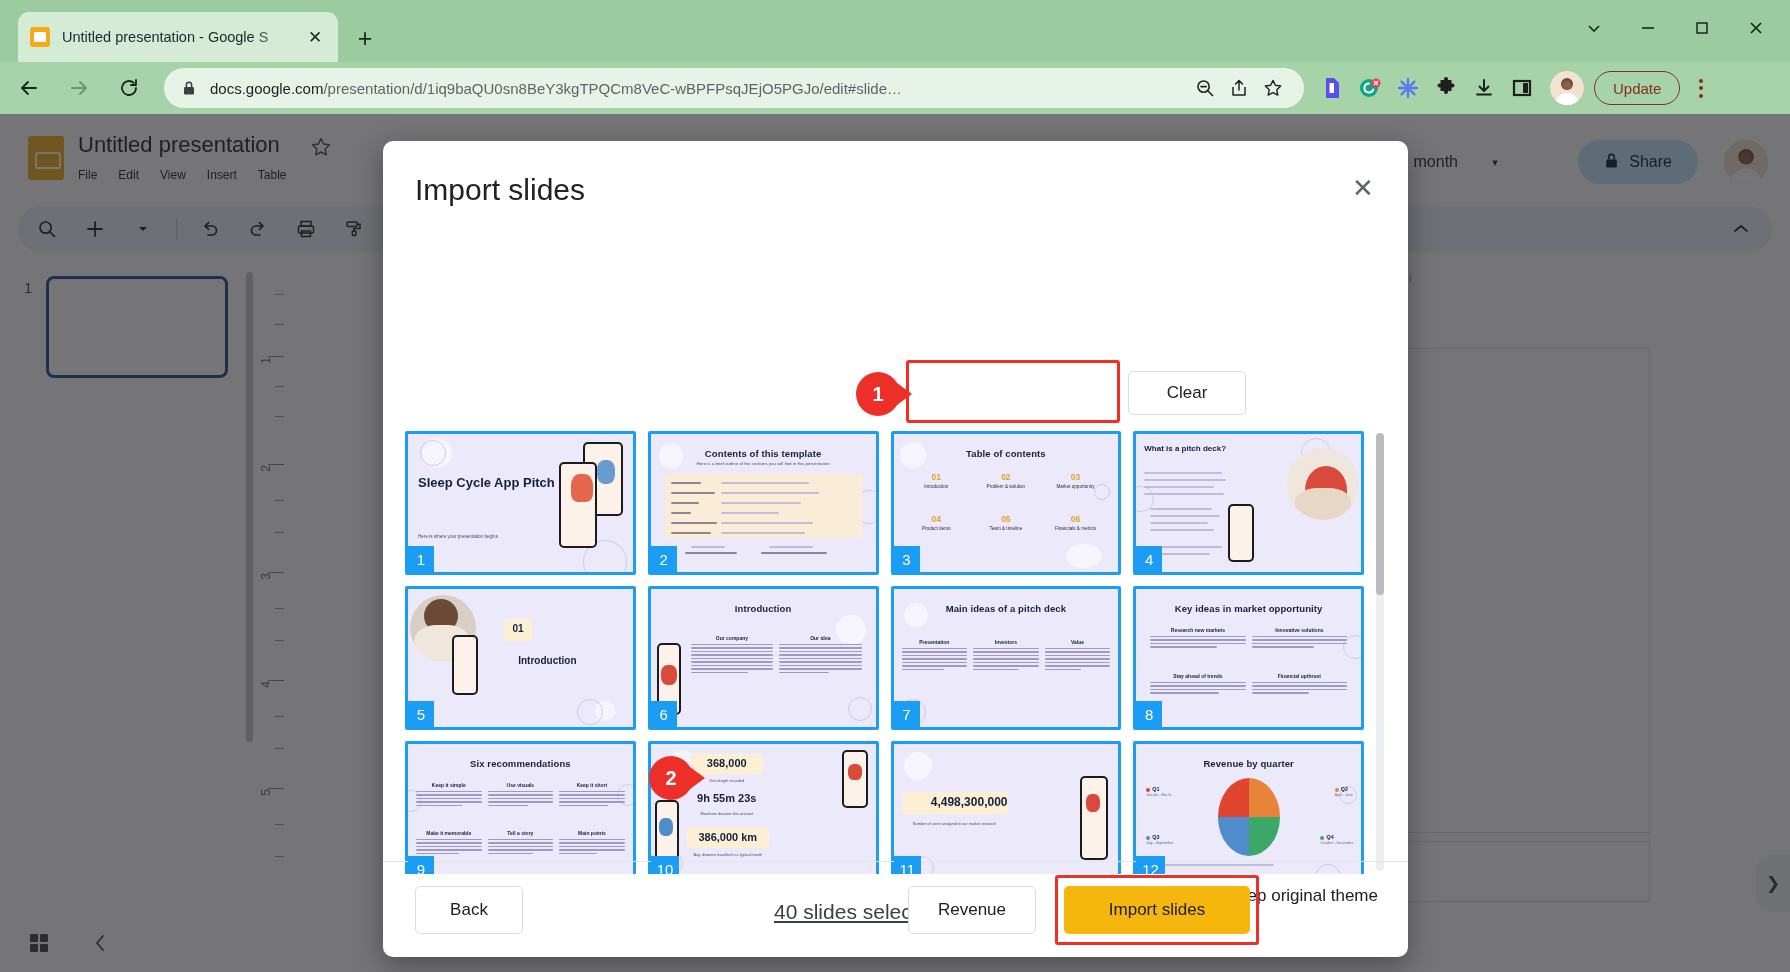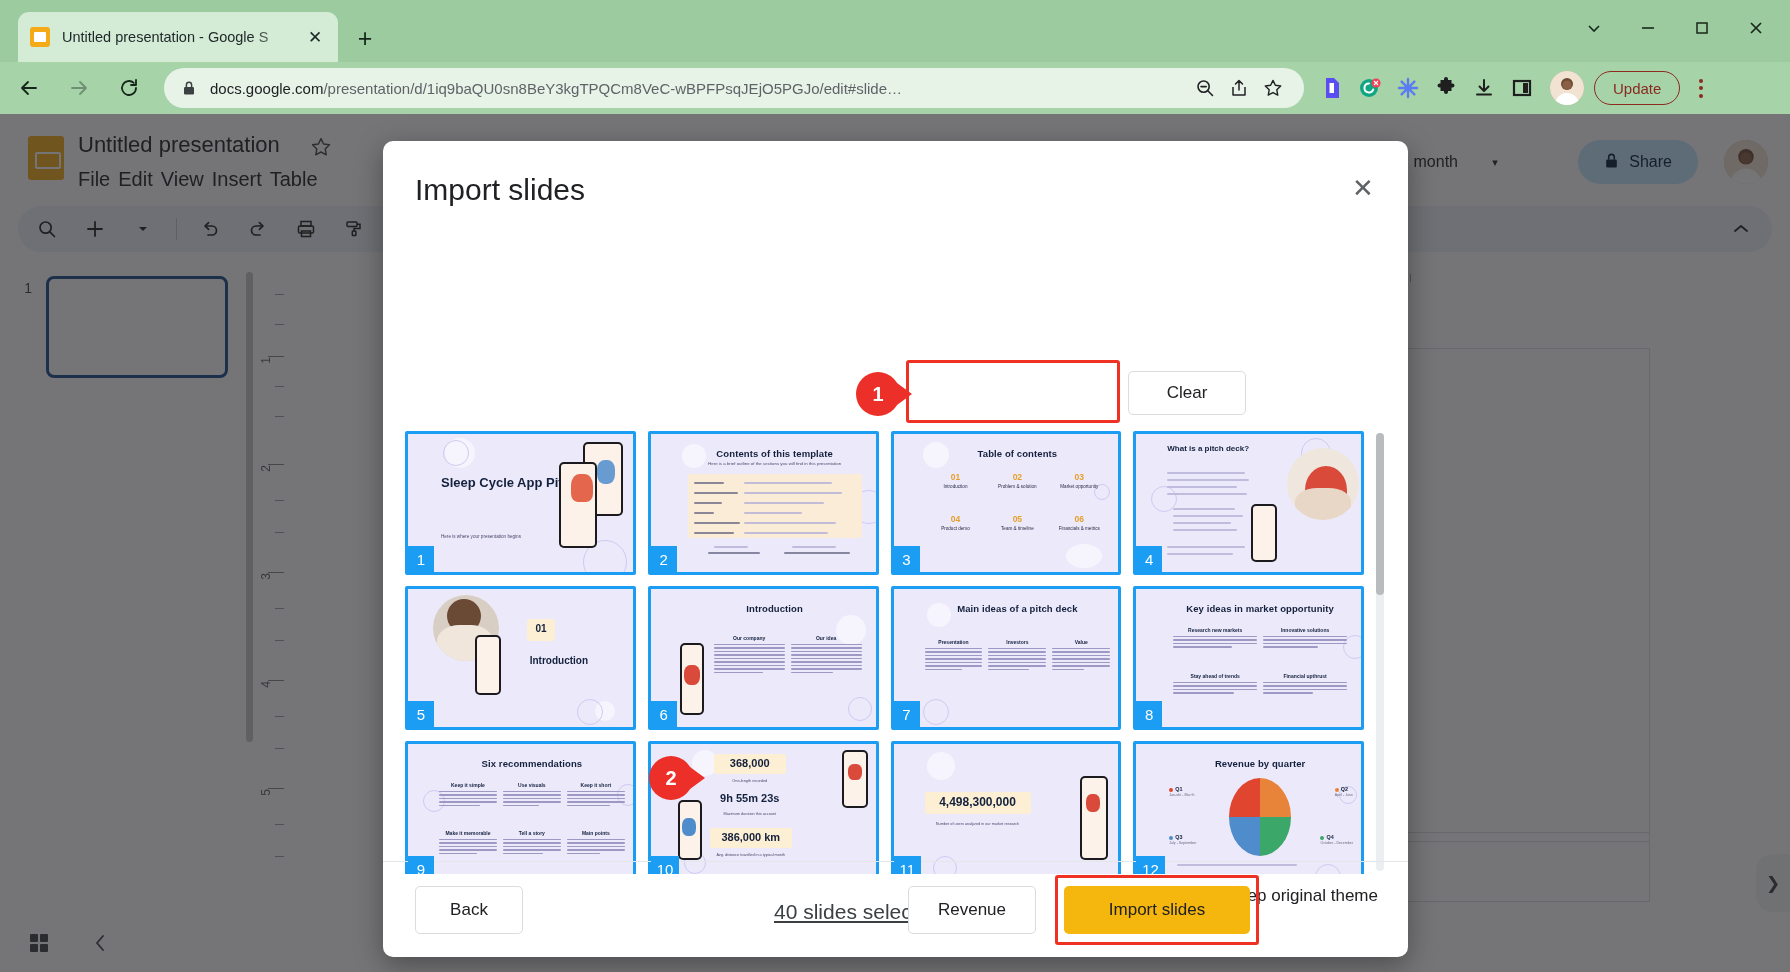--- a/index.html
+++ b/index.html
@@ -121,21 +121,21 @@
   .doc-icon {
     position: absolute; left: 8px; top: 14px; width: 36px; height: 44px;
     background: #f5ab18; border-radius: 3px;
   }
   .doc-icon::after {
     content: ""; position: absolute; left: 7px; top: 16px; width: 22px; height: 13px;
     border: 2px solid #ffffff; border-radius: 2px;
   }
   .doc-title { position: absolute; left: 58px; top: 10px; font-size: 22px; color: #202124; }
   .doc-star { position: absolute; left: 290px; top: 14px; font-size: 20px; color: #444; }
-  .menubar { position: absolute; left: 58px; top: 46px; display: flex; gap: 8px; font-size: 20px; color: #202124; }
+  .menubar { position: absolute; left: 58px; top: 46px; display: flex; gap: 21px; font-size: 12px; color: #202124; }
 
   .slideshow-btn {
     position: absolute; right: 316px; top: 20px; height: 40px;
     display: flex; align-items: center; gap: 10px;
     padding: 0 16px; font-size: 16px; color: #202124;
   }
   .slideshow-caret {
     position: absolute; right: 278px; top: 20px; width: 34px; height: 40px;
     display: flex; align-items: center; justify-content: center; font-size: 11px; color: #202124;
   }
@@ -261,21 +261,21 @@
     border: 3px solid #1a9df2; border-radius: 2px;
     background: #ece9fb; overflow: hidden;
   }
   .thumb-num {
     position: absolute; left: 0; bottom: 0; z-index: 5;
     min-width: 26px; height: 26px; padding: 0 6px;
     background: #1a9df2; color: #fff;
     display: flex; align-items: center; justify-content: center;
     font-size: 15px; font-weight: 500;
   }
-  .sl { position: absolute; inset: 0; padding: 8px 10px; margin-left: 23px; }
+  .sl { position: absolute; inset: 0; padding: 8px 10px; }
   .sl-h {
     font-size: 9.5px; font-weight: 700; color: #14213d;
     text-align: center; margin-top: 6px; letter-spacing: .1px;
   }
   .sl-sub { font-size: 4.4px; color: #4a4a6a; text-align: center; margin-top: 2px; line-height: 1.5; }
   .blob { position: absolute; border-radius: 50%; background: #ffffff; opacity: .55; }
   .ring { position: absolute; border-radius: 50%; border: 1px solid #cfcaf0; }
 
   
   .s1-title { position: absolute; left: 10px; top: 42px; font-size: 13px; font-weight: 700; color: #14213d; line-height: 1.15; }
@@ -993,21 +993,21 @@
             <div style="position:absolute;left:8px;top:74px;width:14px;height:18px;background:#4e8ccb;border-radius:40%"></div>
           </div>
           <div class="thumb-num">10</div>
         </div>
 
         <div class="thumb">
           <div class="sl">
             <div class="blob" style="left:10px;top:8px;width:28px;height:28px;"></div>
             <div class="ring" style="left:16px;bottom:2px;width:24px;height:24px;"></div>
             <div class="hlbox" style="left:8px;top:48px;width:106px;height:22px;"></div>
-            <div style="position:absolute;left:8px;top:51px;width:106px;text-align:center;font-size:12px;font-weight:700;color:#14213d">4,498,300,000</div>
+            <div style="position:absolute;left:8px;top:51px;width:106px;text-align:right;font-size:12px;font-weight:700;color:#14213d">4,498,300,000</div>
             <div class="statlbl" style="position:absolute;left:8px;top:76px;width:106px">Number of users analyzed in our market research</div>
             <div class="phone" style="right:10px;top:32px;width:28px;height:84px;">
                 <i></i>
               </div>
             <div style="position:absolute;right:18px;top:50px;width:14px;height:18px;background:#d94a3a;border-radius:40%"></div>
           </div>
           <div class="thumb-num">11</div>
         </div>
 
         <div class="thumb">

